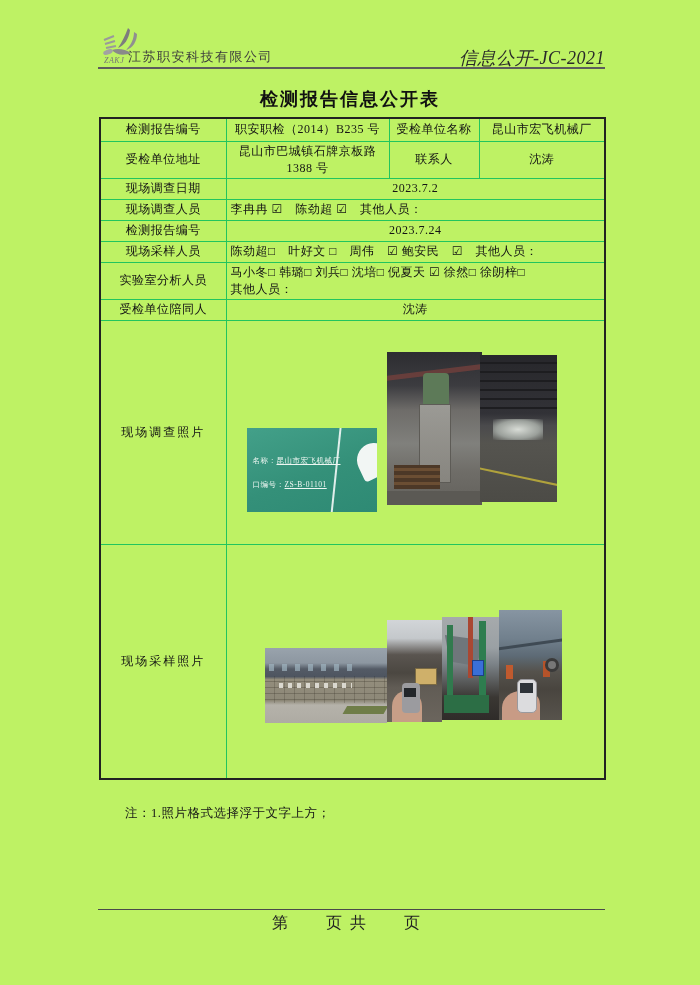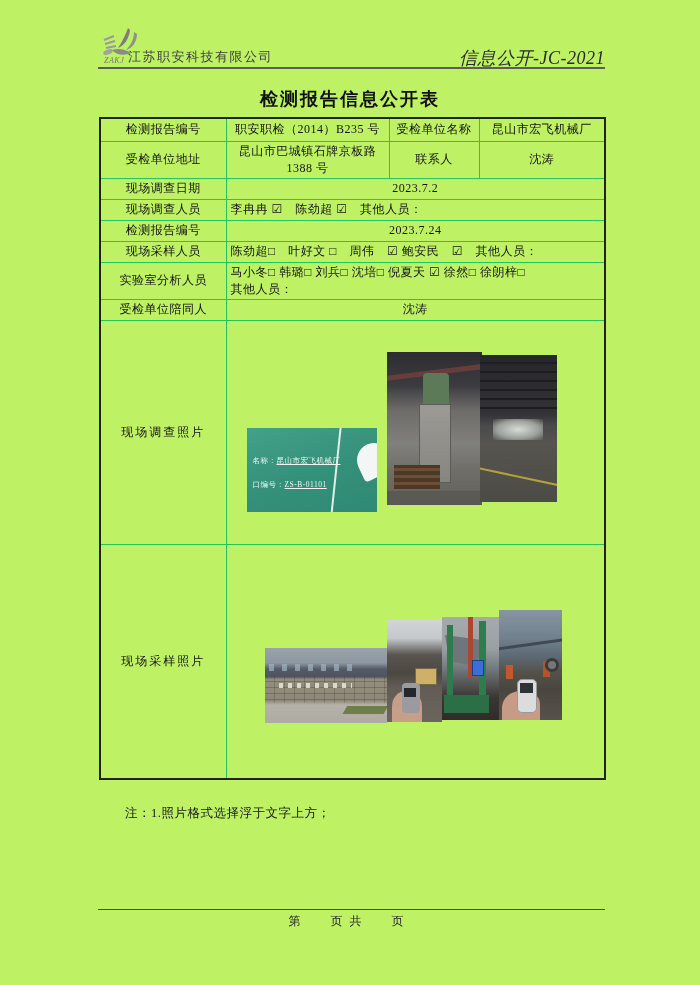--- a/index.html
+++ b/index.html
@@ -93,21 +93,21 @@
   .ph-meter2 .or1 { position:absolute; left:12%; top:50%; width:7px; height:14px; background:#c05a2e; }
   .ph-meter2 .or2 { position:absolute; right:18%; top:47%; width:7px; height:16px; background:#b5532a; }
   .ph-meter2 .wheel { position:absolute; right:4%; top:44%; width:14px; height:14px; border:3px solid #3a3a3a; border-radius:50%; background:#777; }
   .ph-meter2 .hand { position:absolute; left:6%; bottom:-4%; width:60%; height:30%; background:#c89b85; border-radius:50% 40% 0 0; }
   .ph-meter2 .dev { position:absolute; left:30%; bottom:6%; width:20px; height:34px; background:#dcdcde; border-radius:5px; border:1px solid #9a9a9e; }
   .ph-meter2 .scr { position:absolute; left:34%; bottom:24%; width:13px; height:10px; background:#2e3338; }
 
   
   .note { position:absolute; left:99px; top:805px; font-size:12.5px; letter-spacing:.5px; color:#161616;margin-left:26px; }
   .footer-rule { position:absolute; left:98px; top:909px; width:507px; border-top:1.5px solid #4a4a4a; }
-  .footer-text { position:absolute; left:0; top:913px; width:694px; text-align:center; font-size:12px; letter-spacing:2px; color:#222; }
+  .footer-text { position:absolute; left:0; top:913px; width:694px; text-align:center; font-size:16px; letter-spacing:2px; color:#222; }
 </style>
 </head>
 <body>
 
 <div class="sheet">
 
   <div class="header">
     <svg class="logo" viewBox="0 0 48 42" xmlns="http://www.w3.org/2000/svg">
       <path d="M30 2 C27 10 24 16 20 22 C26 20 31 13 32 4 Z" fill="#7d7d7d"></path>
       <path d="M36 6 C36 13 33 19 28 24 C35 22 39 15 39 8 Z" fill="#909090"></path>

